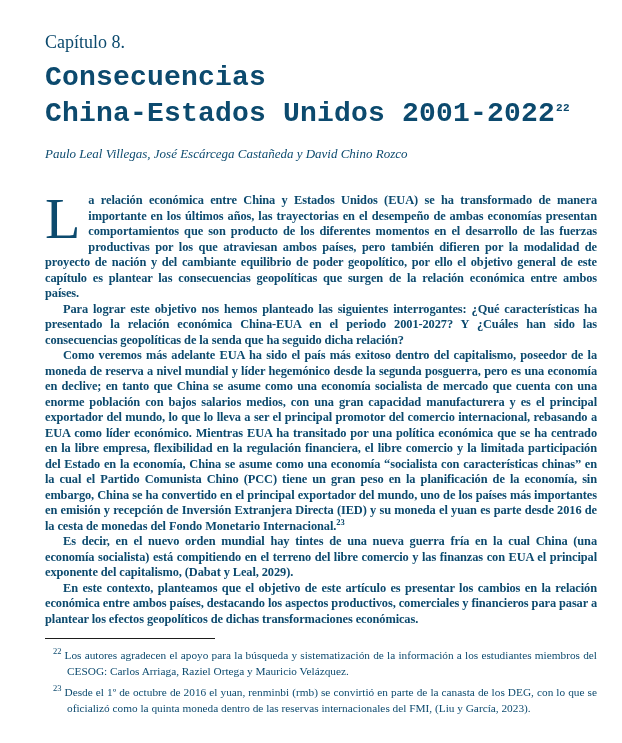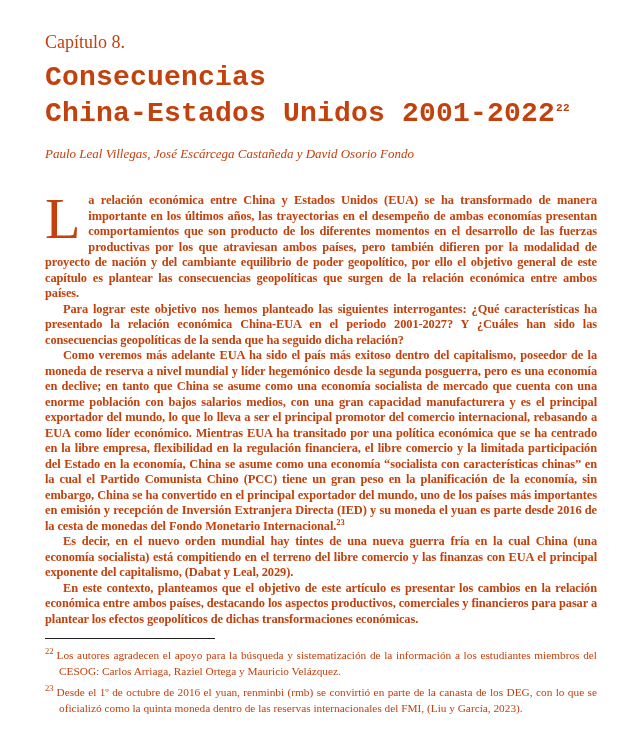--- a/index.html
+++ b/index.html
@@ -2,21 +2,21 @@
 <html><head>
 <meta charset="utf-8">
 <style>
   html,body{margin:0;padding:0;background:#ffffff;}
   .page{
     position:relative;
     width:622px;height:743px;
     box-sizing:border-box;
     padding:30px 25px 0 45px;
     background:#ffffff;
-    color:#c2410c;
+    color:#0c4a6e;
     font-family:"Liberation Serif", "DejaVu Serif", serif;
     overflow:hidden;
   }
   .chapter-label{
     font-size:18px;line-height:24px;font-weight:400;margin:0;
   }
   .page-title{
     font-size:28px;line-height:36px;font-weight:700;
     margin:6px 0 0 0;letter-spacing:0.2px;font-family:Liberation Mono, monospace;
   }
@@ -41,42 +41,42 @@
     padding:3px 8px 0 0;
     font-weight:400;
   }
   .footnote-rule{
     width:170px;height:0;
     border-top:1.7px solid #1d1d1b;
     margin-top:11px;
   }
   .footnotes{
     margin-top:9px;
-    font-size:11.3px;line-height:15.5px;
+    font-size:11.3px;line-height:15.5px;margin-left:8px;
   }
   .footnote{
     padding-left:14px;text-indent:-14px;
     margin:0 0 6px 0;
     text-align:justify;
   }
   .footnote .fn-ref{font-size:8.5px;vertical-align:super;line-height:0;margin-right:3px;}
 </style>
 </head>
 <body>
 
 <div class="page">
 
   <p class="chapter-label">Capítulo 8.</p>
 
   <h1 class="page-title">
     <span class="title-line">Consecuencias</span>
     <span class="title-line"><span>China-Estados Unidos 2001-2022</span><sup class="title-ref">22</sup></span>
   </h1>
 
-  <p class="authors">Paulo Leal Villegas, José Escárcega Castañeda y David Osorio Fondo</p>
+  <p class="authors">Paulo Leal Villegas, José Escárcega Castañeda y David Chino Rozco</p>
 
   <div class="body-text">
     <p class="para first"><span>La relación económica entre China y Estados Unidos (EUA) se ha transformado de manera importante en los últimos años, las trayectorias en el desempeño de ambas economías presentan comportamientos que son producto de los diferentes momentos en el desarrollo de las fuerzas productivas por los que atraviesan ambos países, pero también difieren por la modalidad de proyecto de nación y del cambiante equilibrio de poder geopolítico, por ello el objetivo general de este capítulo es plantear las consecuencias geopolíticas que surgen de la relación económica entre ambos países.</span></p>
     <p class="para indent"><span>Para lograr este objetivo nos hemos planteado las siguientes interrogantes: ¿Qué características ha presentado la relación económica China-EUA en el periodo 2001-2027? Y ¿Cuáles han sido las consecuencias geopolíticas de la senda que ha seguido dicha relación?</span></p>
     <p class="para indent"><span>Como veremos más adelante EUA ha sido el país más exitoso dentro del capitalismo, poseedor de la moneda de reserva a nivel mundial y líder hegemónico desde la segunda posguerra, pero es una economía en declive; en tanto que China se asume como una economía socialista de mercado que cuenta con una enorme población con bajos salarios medios, con una gran capacidad manufacturera y es el principal exportador del mundo, lo que lo lleva a ser el principal promotor del comercio internacional, rebasando a EUA como líder económico. Mientras EUA ha transitado por una política económica que se ha centrado en la libre empresa, flexibilidad en la regulación financiera, el libre comercio y la limitada participación del Estado en la economía, China se asume como una economía “socialista con características chinas” en la cual el Partido Comunista Chino (PCC) tiene un gran peso en la planificación de la economía, sin embargo, China se ha convertido en el principal exportador del mundo, uno de los países más importantes en emisión y recepción de Inversión Extranjera Directa (IED) y su moneda el yuan es parte desde 2016 de la cesta de monedas del Fondo Monetario Internacional.</span><sup class="fnref">23</sup></p>
     <p class="para indent"><span>Es decir, en el nuevo orden mundial hay tintes de una nueva guerra fría en la cual China (una economía socialista) está compitiendo en el terreno del libre comercio y las finanzas con EUA el principal exponente del capitalismo, (Dabat y Leal, 2029).</span></p>
     <p class="para indent"><span>En este contexto, planteamos que el objetivo de este artículo es presentar los cambios en la relación económica entre ambos países, destacando los aspectos productivos, comerciales y financieros para pasar a plantear los efectos geopolíticos de dichas transformaciones económicas.</span></p>
   </div>
 
   <div class="footnote-rule"></div>

